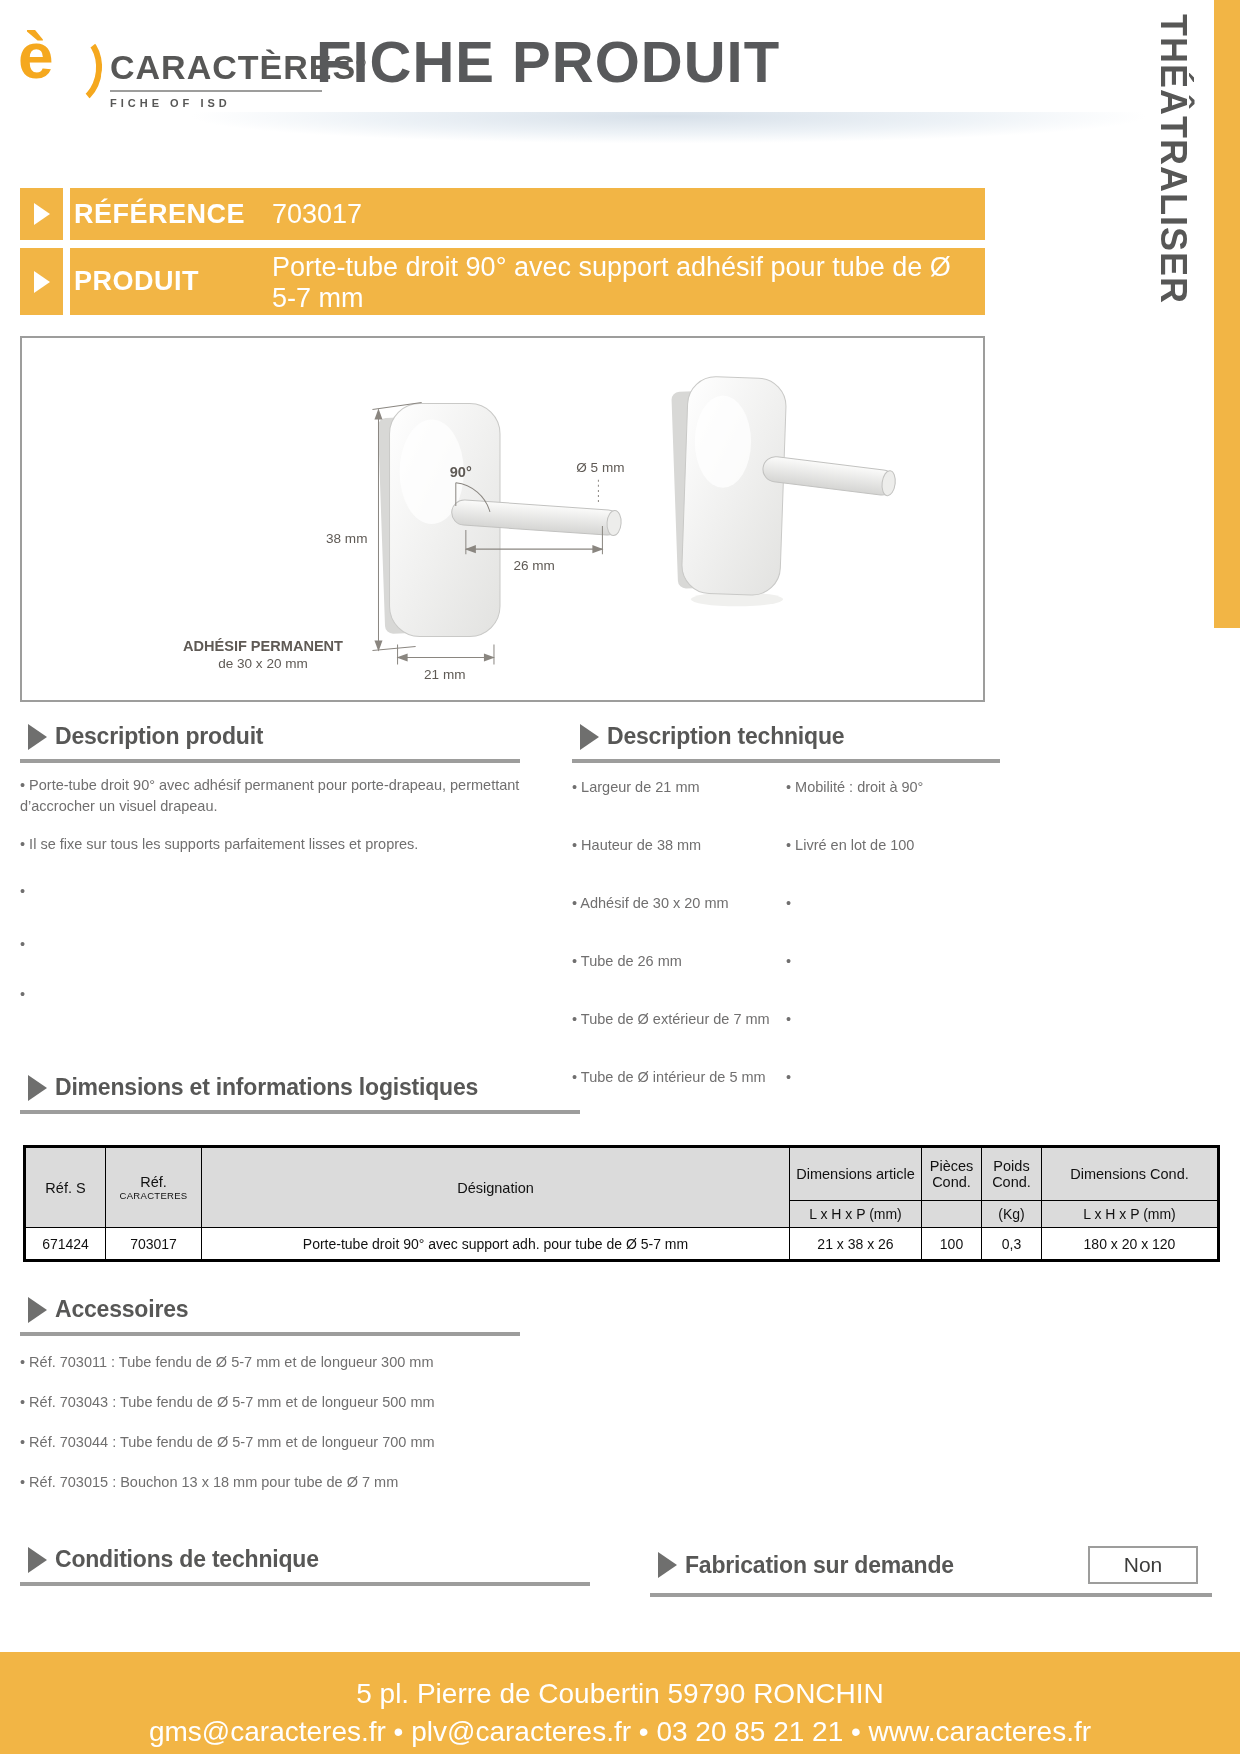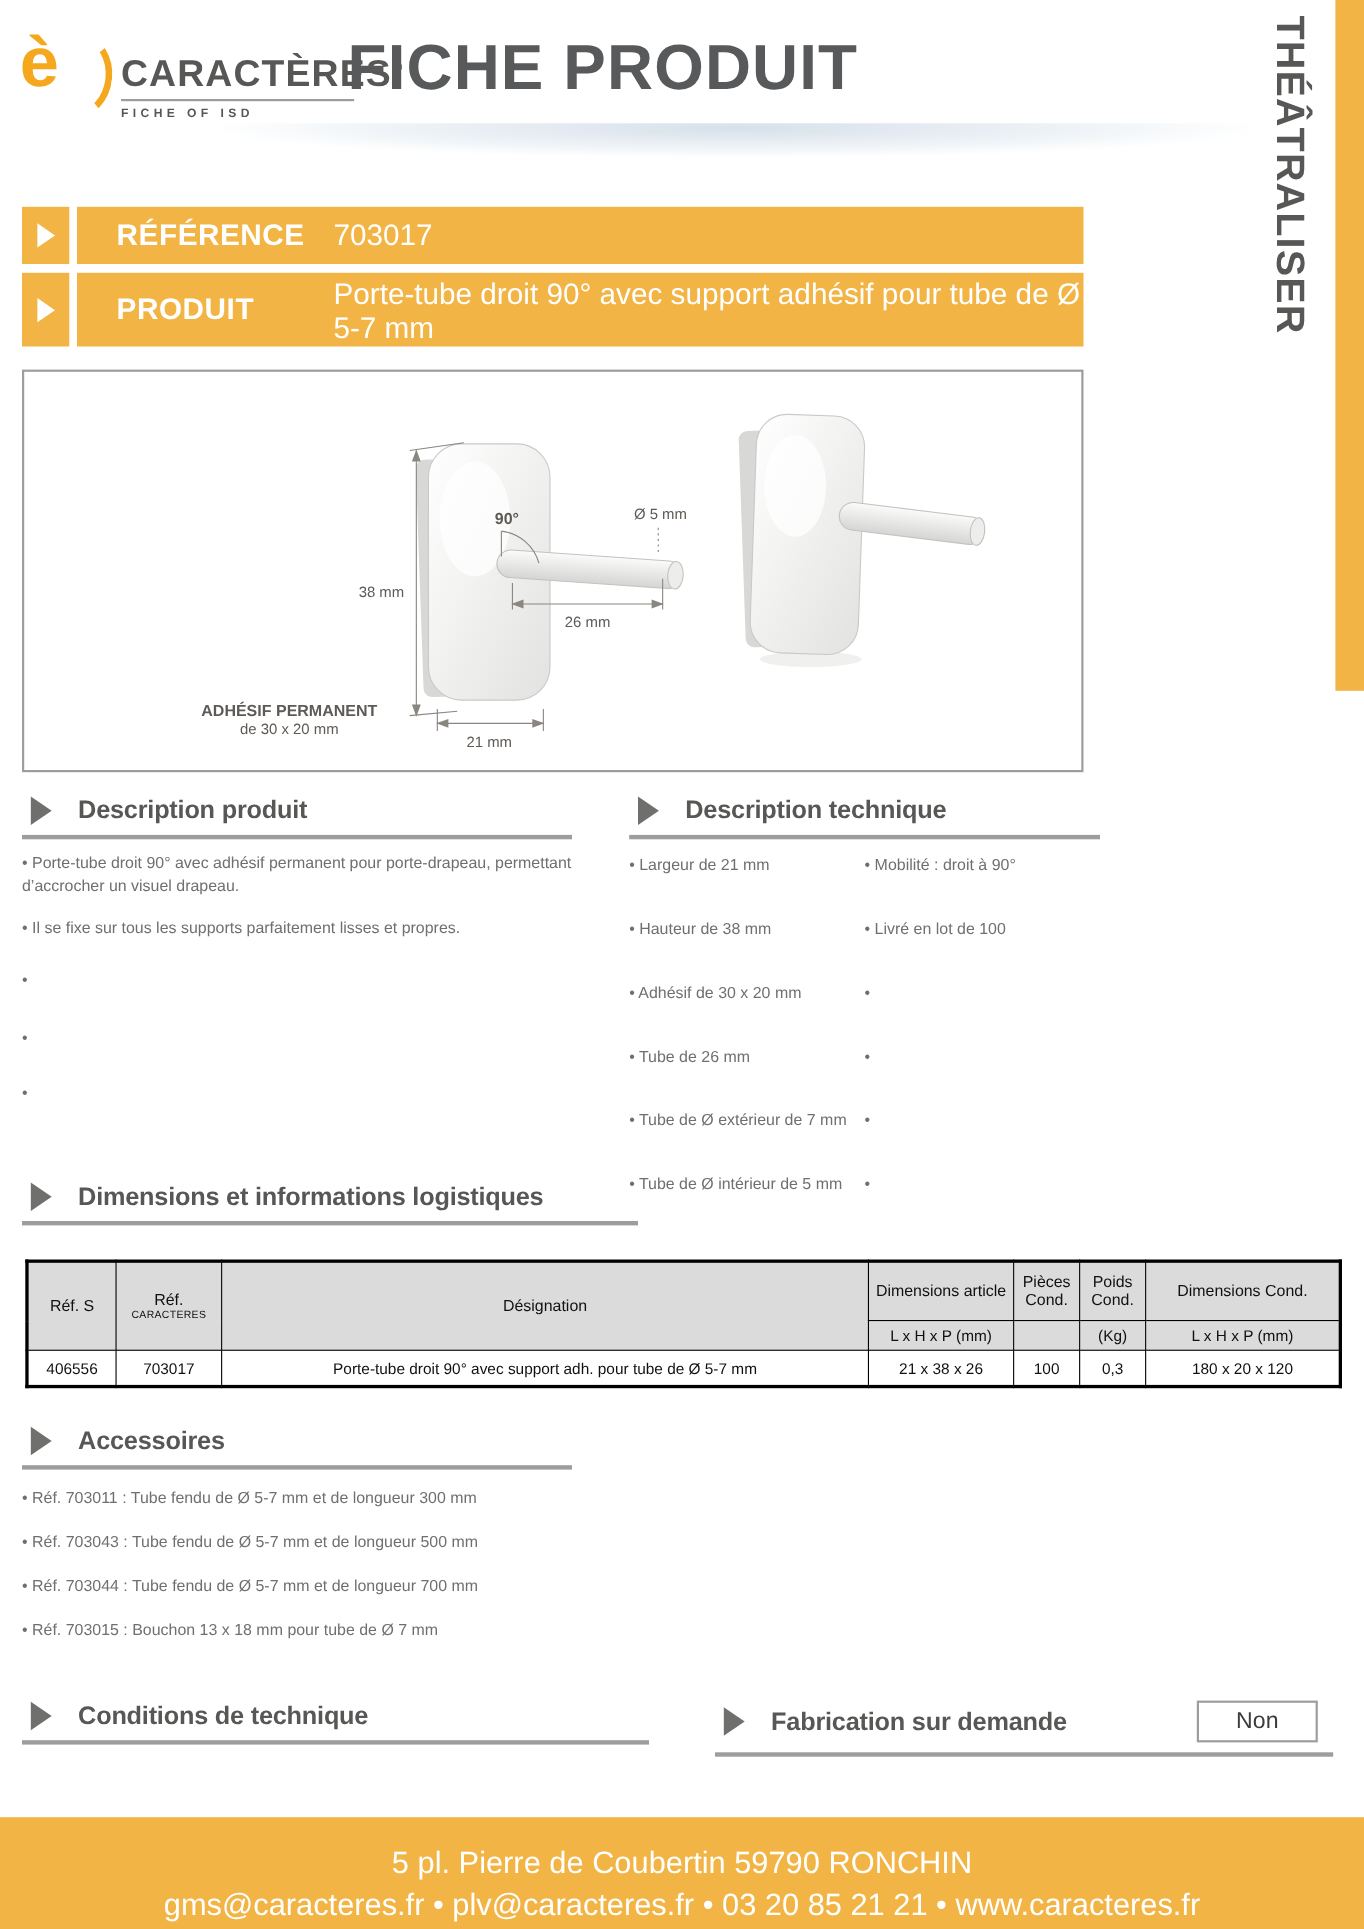--- a/index.html
+++ b/index.html
@@ -30,31 +30,31 @@
   .grad-band{position:absolute;left:80px;top:112px;width:1070px;height:36px;
     background:radial-gradient(ellipse 62% 105% at 55% 12%, #d7e0e9 0%, rgba(223,232,240,.55) 45%, rgba(255,255,255,0) 72%);}
   .vert-word{position:absolute;top:14px;right:46px;writing-mode:vertical-rl;
     font-size:36px;font-weight:bold;color:var(--head);letter-spacing:1px;}
   .side-bar{position:absolute;right:0;top:0;width:26px;height:628px;background:var(--orange);}
   
   .arrow-sq{position:absolute;left:20px;width:43px;background:var(--orange);
     display:flex;align-items:center;justify-content:center;}
   .tri-white{width:0;height:0;border-top:11px solid transparent;border-bottom:11px solid transparent;border-left:16px solid #fff;}
   .banner{position:absolute;left:70px;width:915px;background:var(--orange);color:#fff;display:flex;}
-  .banner .lbl{width:198px;padding-left:36px;font-size:27px;font-weight:bold;letter-spacing:.5px;display:flex;align-items:center;}
+  .banner .lbl{width:198px;padding-left:4px;font-size:27px;font-weight:bold;letter-spacing:.5px;display:flex;align-items:center;}
   .banner .val{font-size:27px;width:685px;line-height:31px;display:flex;align-items:center;}
   .banner.two .val{align-items:flex-start;padding-top:4px;}
   
   .img-box{position:absolute;left:20px;top:336px;width:961px;height:362px;border:2px solid var(--rule);background:#fff;}
   .diagram{width:100%;height:100%;display:block;}
   .dim{font-size:13.5px;fill:var(--dim);}
   .dimb{font-size:14.5px;font-weight:bold;fill:var(--dim);}
   
   .sec{position:absolute;}
-  .sec-row{display:flex;align-items:center;gap:24px;}
+  .sec-row{display:flex;align-items:center;gap:8px;}
   .tri-gray{width:0;height:0;border-top:13px solid transparent;border-bottom:13px solid transparent;border-left:19px solid #6F6F6E;flex:none;}
   .sec-title{font-size:23px;font-weight:bold;color:var(--head);letter-spacing:-.2px;white-space:nowrap;}
   .sec-rule{height:4px;background:var(--rule);margin-top:9px;}
   .blist{list-style:none;margin:0;padding:0;color:var(--txt);font-size:14.5px;line-height:21px;}
   .blist li::before{content:"• ";}
   .plist{margin-top:12px;}
   .plist li:nth-child(2){margin-top:17px;}
   .plist li:nth-child(3){margin-top:26px;}
   .plist li:nth-child(4){margin-top:32px;}
   .plist li:nth-child(5){margin-top:29px;}
@@ -257,21 +257,21 @@
       </tr>
       <tr class="hdr2">
         <th>L x H x P (mm)</th>
         <th></th>
         <th>(Kg)</th>
         <th>L x H x P (mm)</th>
       </tr>
     </thead>
     <tbody class="databody">
       <tr>
-        <td>406556</td>
+        <td>671424</td>
         <td>703017</td>
         <td>Porte-tube droit 90° avec support adh. pour tube de Ø 5-7 mm</td>
         <td>21 x 38 x 26</td>
         <td>100</td>
         <td>0,3</td>
         <td>180 x 20 x 120</td>
       </tr>
     </tbody>
   </table>
 

